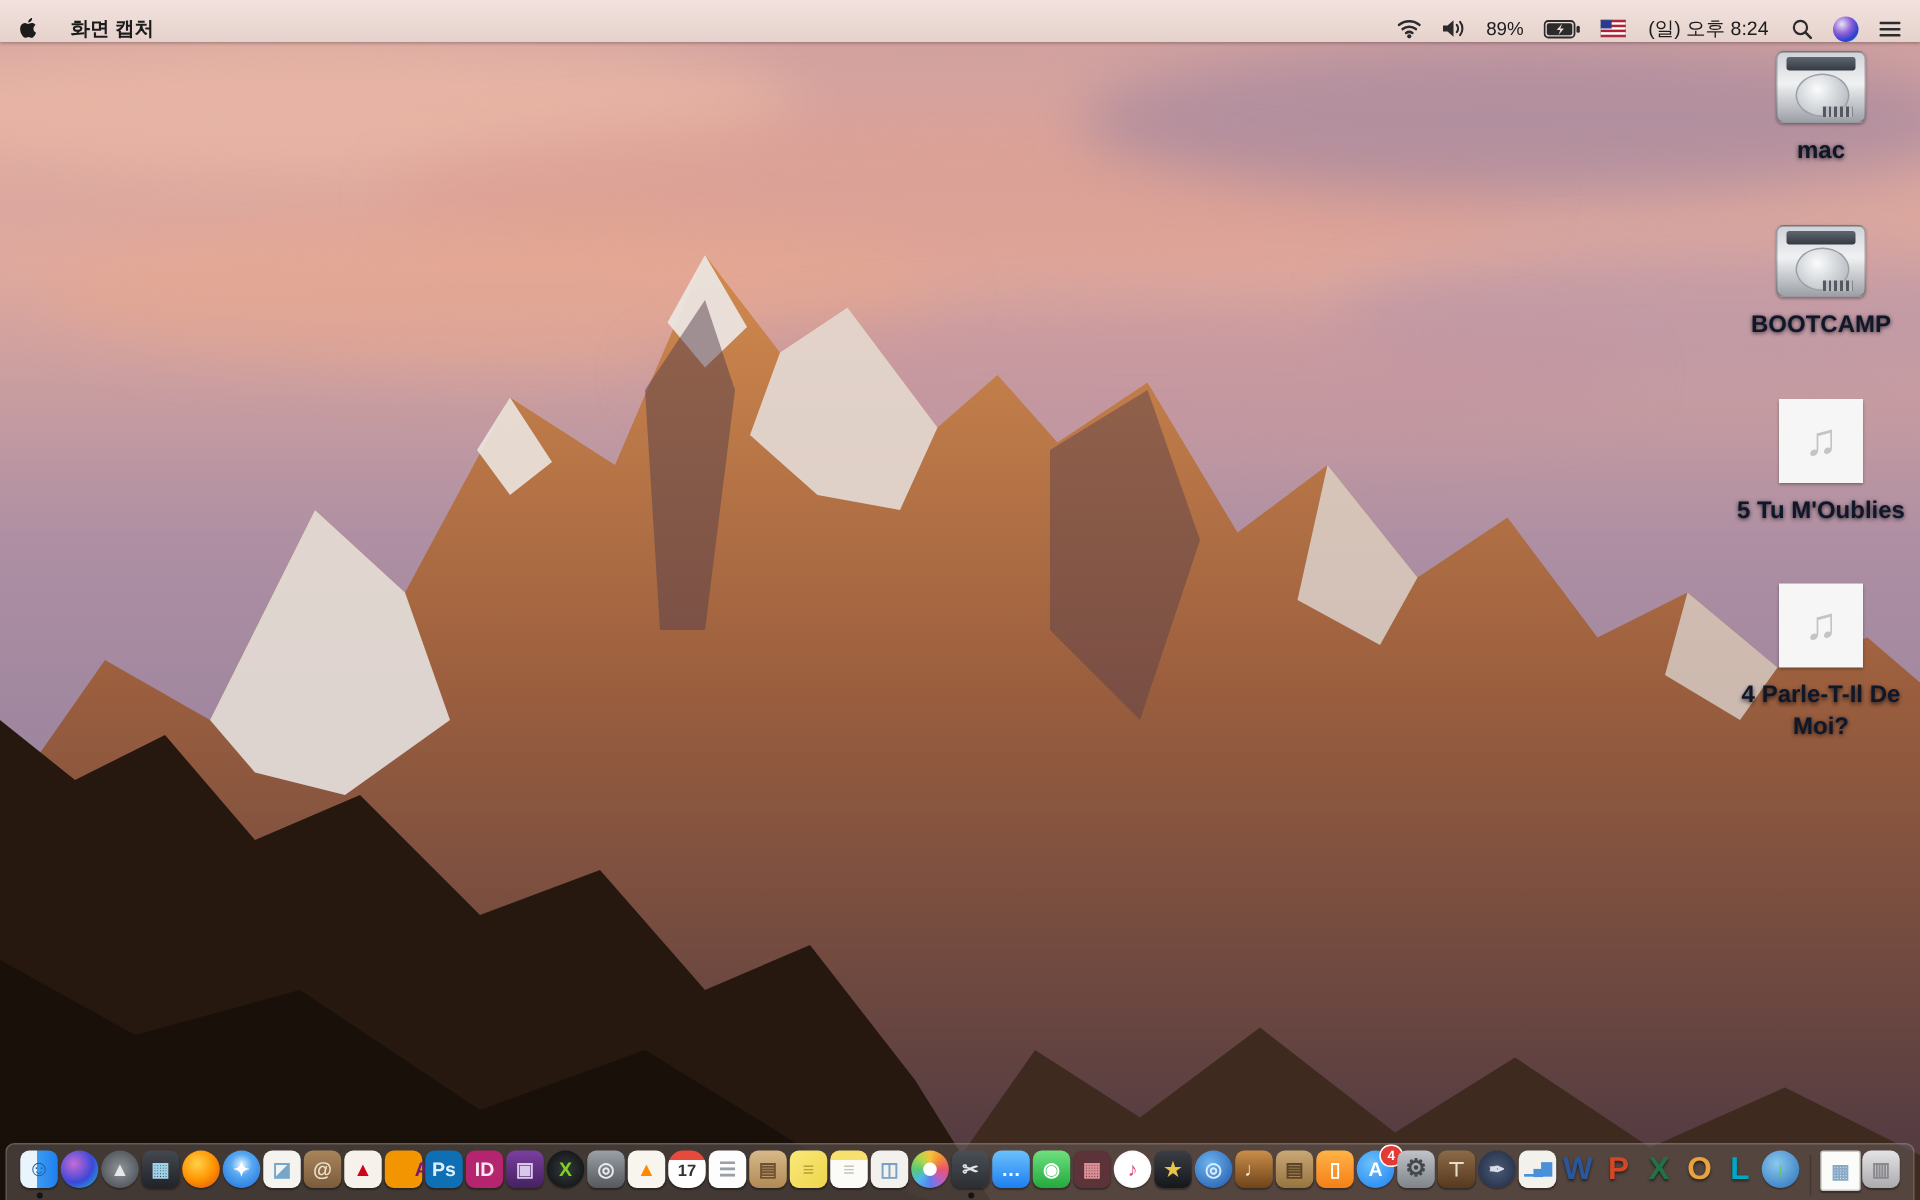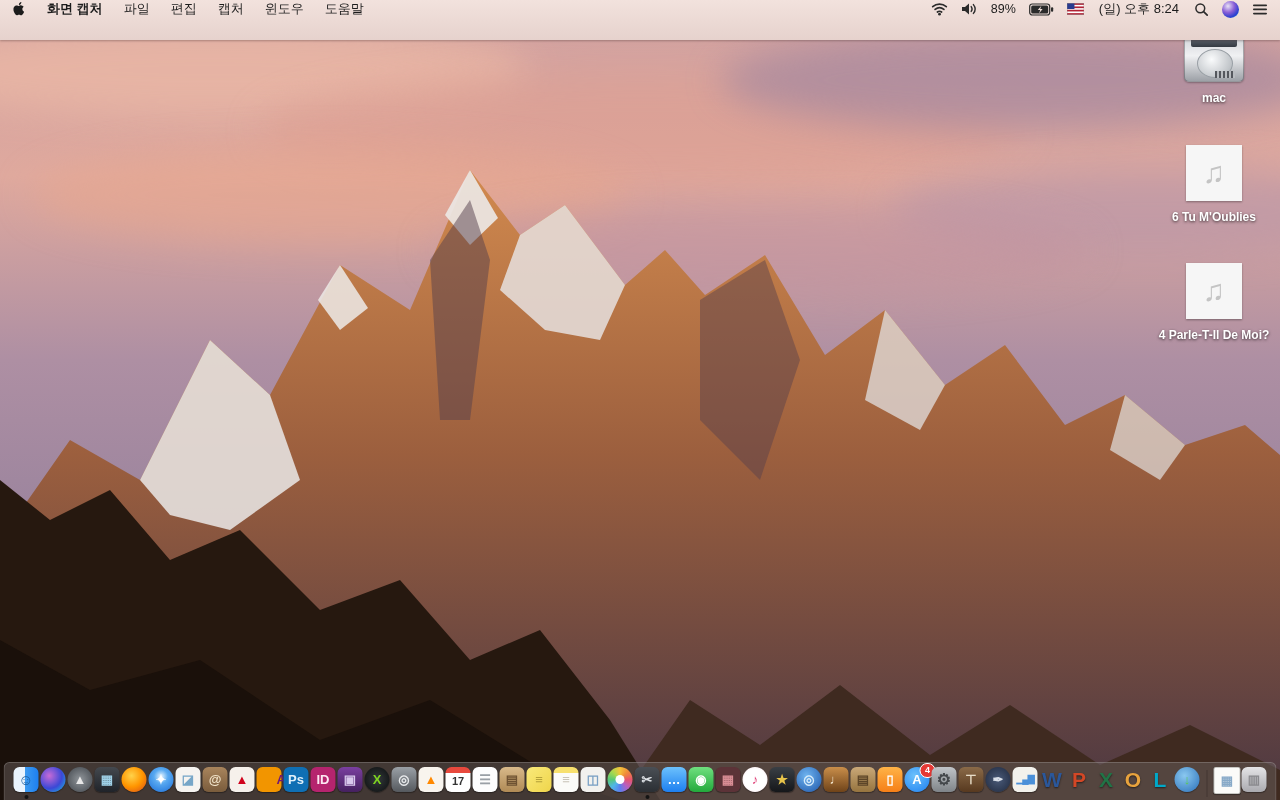--- a/index.html
+++ b/index.html
@@ -3,40 +3,40 @@
 <meta charset="utf-8">
 <style>
   html,body{margin:0;padding:0;}
   body{width:1280px;height:800px;overflow:hidden;position:relative;
        font-family:"Liberation Sans",sans-serif;cursor:default;background:#8f7e98;}
 
   
   .wallpaper{position:absolute;inset:0;z-index:0;}
 
   
-  .menubar{position:absolute;top:0;left:0;right:0;height:40px;z-index:20;
+  .menubar{position:absolute;top:0;left:0;right:0;height:28px;z-index:20;
     background:linear-gradient(#f2e2dd,#e6d2cd);
     box-shadow:0 1px 2px rgba(60,40,40,.35);
-    display:flex;align-items:flex-start;padding:0 12px;font-size:13px;color:#1c1c1c;}
+    display:flex;align-items:flex-end;padding:0 12px;font-size:13px;color:#1c1c1c;}
   .menu-left{display:flex;align-items:center;gap:21px;}
   .apple{display:flex;align-items:center;margin-right:1px;}
   .app-name{font-weight:bold;}
   .menu-item{white-space:nowrap;}
   .menu-right{margin-left:auto;display:flex;align-items:center;gap:13px;}
   .mb-icon{display:flex;align-items:center;}
   .pct{font-size:12.5px;}
   .clock{font-size:13px;white-space:nowrap;padding:0 2px;}
   .siri-orb{width:17px;height:17px;border-radius:50%;
     background:radial-gradient(circle at 35% 30%,#e8e2f5,#8a5fd6 40%,#2a3fd0 70%,#18c7de);}
 
   
   .desktop-icons{position:absolute;top:34px;right:6px;width:120px;z-index:5;
     display:flex;flex-direction:column;align-items:center;gap:38px;}
   .d-item{display:flex;flex-direction:column;align-items:center;gap:9px;}
-  .d-label{color:#ffffff;font-size:12px;font-weight:bold;text-align:center;line-height:1.3;
+  .d-label{color:#0f172a;font-size:16px;font-weight:bold;text-align:center;line-height:1.3;
     text-shadow:0 1px 3px rgba(0,0,0,.7);max-width:114px;}
   .di-drive{width:58px;height:46px;border-radius:5px;position:relative;
     background:linear-gradient(180deg,#cfd2d6,#f0f1f3 45%,#9da1a7);
     border:1px solid rgba(40,40,45,.35);box-shadow:0 1px 2px rgba(0,0,0,.3);}
   .drive-top{position:absolute;top:3px;left:6px;right:6px;height:9px;border-radius:2px;
     background:linear-gradient(#606670,#343a42);}
   .drive-platter{position:absolute;left:12px;top:14px;width:34px;height:27px;border-radius:50%;
     background:radial-gradient(circle at 40% 35%,#fafbfc,#c3c7cb 70%,#a7abb1);
     border:1px solid #9aa0a6;}
   .drive-grill{position:absolute;right:8px;bottom:3px;width:20px;height:7px;
@@ -114,27 +114,20 @@
 </div>
 
 <div class="menubar">
   <div class="menu-left">
     <span class="apple">
       <svg width="13" height="16" viewBox="0 0 14 17">
         <path fill="#1c1c1c" d="M11.1 8.6c0-1.7 1.4-2.5 1.5-2.6-.8-1.2-2.1-1.4-2.6-1.4-1.1-.1-2.1.6-2.7.6-.5 0-1.4-.6-2.3-.6-1.2 0-2.3.7-2.9 1.8-1.2 2.1-.3 5.3.9 7 .6.9 1.3 1.8 2.2 1.8.9 0 1.2-.6 2.3-.6 1.1 0 1.4.6 2.3.6.9 0 1.6-.9 2.2-1.7.7-1 1-2 1-2.1-.1 0-1.9-.7-1.9-2.8zM9.4 3.2c.5-.6.8-1.4.7-2.2-.7 0-1.5.5-2 1.1-.4.5-.8 1.3-.7 2.1.8.1 1.5-.4 2-1z"></path>
       </svg>
     </span>
     <span class="app-name menu-item">화면 캡처</span>
-    <span class="menus-holder" style="display:flex;gap:21px;">
-        <span class="menu-item">파일</span>
-        <span class="menu-item">편집</span>
-        <span class="menu-item">캡처</span>
-        <span class="menu-item">윈도우</span>
-        <span class="menu-item">도움말</span>
-      </span>
   </div>
   <div class="menu-right">
     <span class="mb-icon">
       <svg width="17" height="14" viewBox="0 0 16 14">
         <path d="M1.2 4.6a10.5 10.5 0 0 1 13.6 0" stroke="#2b2b2b" stroke-width="1.7" fill="none" stroke-linecap="round"></path>
         <path d="M3.6 7.4a7 7 0 0 1 8.8 0" stroke="#2b2b2b" stroke-width="1.7" fill="none" stroke-linecap="round"></path>
         <path d="M5.9 10a3.6 3.6 0 0 1 4.2 0" stroke="#2b2b2b" stroke-width="1.7" fill="none" stroke-linecap="round"></path>
         <circle cx="8" cy="12.2" r="1.4" fill="#2b2b2b"></circle>
       </svg>
     </span>
@@ -186,24 +179,32 @@
 <div class="desktop-icons">
     <div class="d-item">
       <div class="di-drive">
         <span class="drive-top"></span>
         <span class="drive-platter"></span>
         <span class="drive-grill"></span>
       </div>
       <div class="d-label">mac</div>
     </div>
     <div class="d-item">
+      <div class="di-drive">
+        <span class="drive-top"></span>
+        <span class="drive-platter"></span>
+        <span class="drive-grill"></span>
+      </div>
+      <div class="d-label">BOOTCAMP</div>
+    </div>
+    <div class="d-item">
       <div class="di-audio">
         <span class="note">♫</span>
       </div>
-      <div class="d-label">6 Tu M'Oublies</div>
+      <div class="d-label">5 Tu M'Oublies</div>
     </div>
     <div class="d-item">
       <div class="di-audio">
         <span class="note">♫</span>
       </div>
       <div class="d-label">4 Parle-T-Il De Moi?</div>
     </div>
   </div>
 
 <div class="dock">
@@ -278,21 +279,21 @@
       <div class="dock-icon icon-dvd-player rounded" style="background: linear-gradient(rgb(154, 160, 166), rgb(85, 89, 94));">
         <span class="glyph" style="color: rgb(232, 234, 236);">◎</span>
       </div>
     </div>
     <div class="dock-item" title="VLC">
       <div class="dock-icon icon-vlc rounded" style="background: rgb(248, 244, 238);">
         <span class="glyph" style="color: rgb(255, 136, 0);">▲</span>
       </div>
     </div>
     <div class="dock-item" title="Calendar">
-      <div class="dock-icon icon-calendar rounded" style="background: linear-gradient(rgb(232, 73, 61) 0%, rgb(232, 73, 61) 26%, rgb(255, 255, 255) 26%);">
+      <div class="dock-icon icon-calendar rounded" style="background: linear-gradient(rgb(232, 73, 61) 0%, rgb(232, 73, 61) 26%, rgb(255, 255, 255) 26%); border-radius: 10px;">
         <span class="glyph" style="color: rgb(51, 51, 51);">17</span>
       </div>
     </div>
     <div class="dock-item" title="Reminders">
       <div class="dock-icon icon-reminders rounded" style="background: rgb(253, 253, 253);">
         <span class="glyph" style="color: rgb(154, 160, 166);">☰</span>
       </div>
     </div>
     <div class="dock-item" title="Archive Utility">
       <div class="dock-icon icon-archive-utility rounded" style="background: linear-gradient(rgb(216, 185, 138), rgb(176, 138, 85));">

